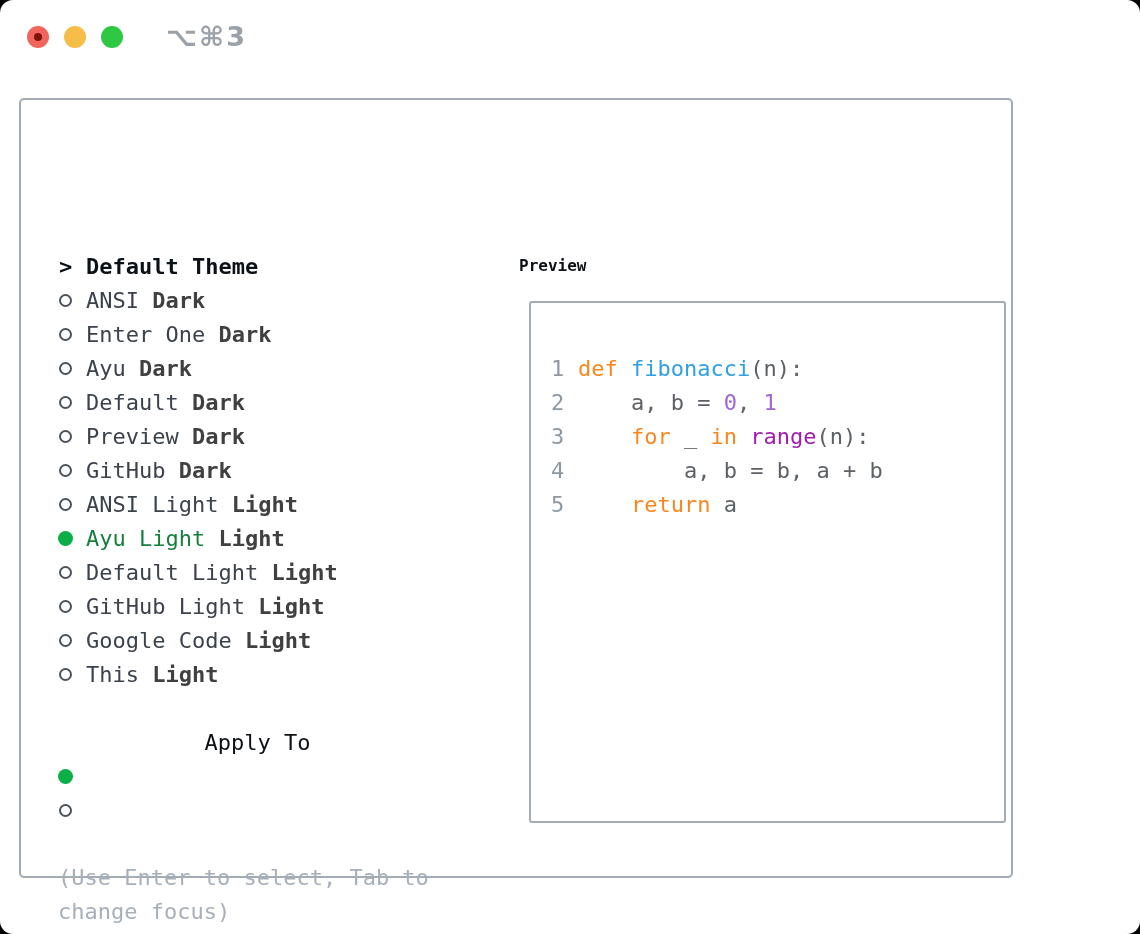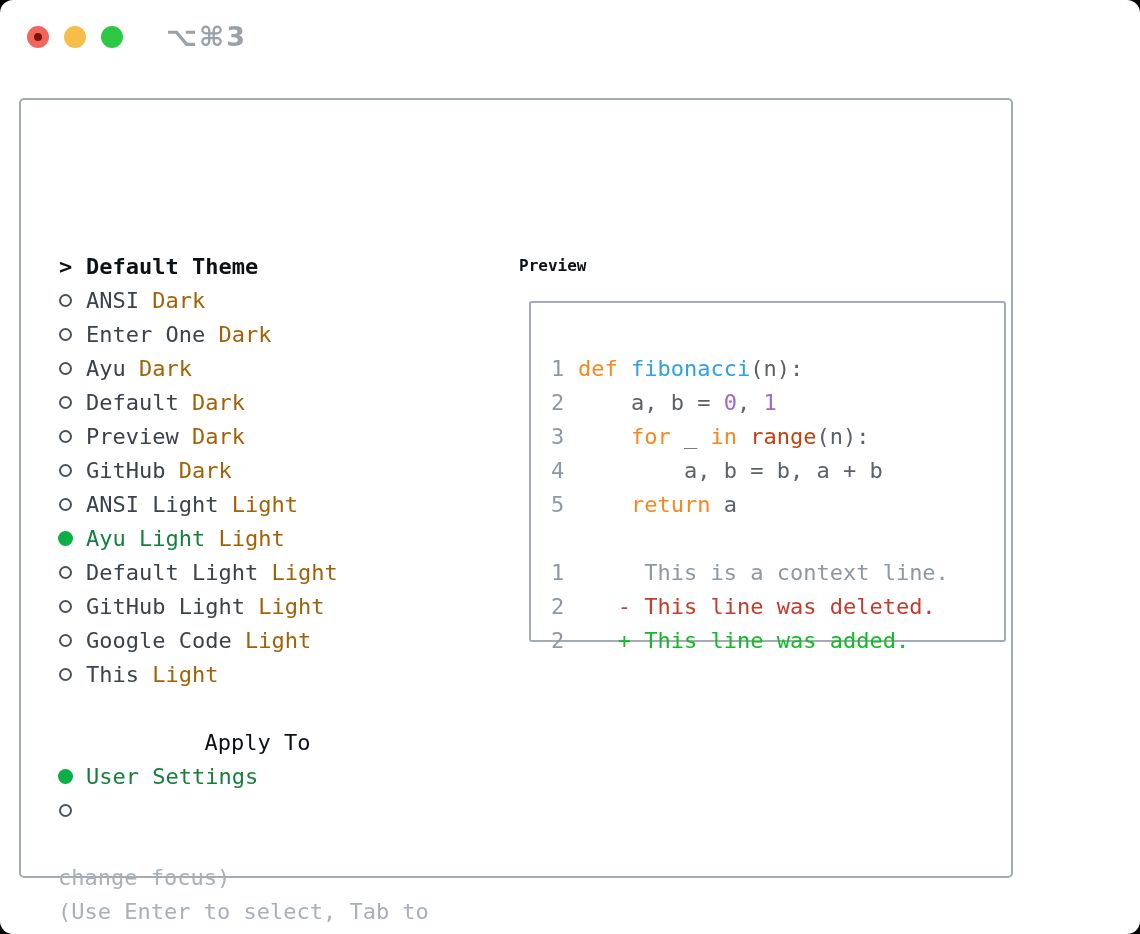--- a/index.html
+++ b/index.html
@@ -36,41 +36,41 @@
   }
   .marker-col{width:28px;display:flex;align-items:center;flex:none;}
   .radio{
     width:13px;height:13px;border:2px solid #4a525b;border-radius:50%;
     box-sizing:border-box;margin-left:1px;
   }
   .radio.sel{width:15px;height:15px;border:none;background:#0cae47;margin-left:0;}
   .header-row{font-weight:bold;color:#0c1116;}
   .header-marker{font-weight:bold;color:#0c1116;margin-left:1px;}
   .apply-header{color:#0c1116;justify-content:center;}
-  .t-variant{color:#a16207;}
+  .t-variant{color:#404040;font-weight:bold;}
   .theme-row.selected .t-name{color:#15803d;}
   .spacer{height:34px;}
   .hint-row{height:34px;line-height:34px;font-size:22px;color:#a7b0ba;white-space:pre;}
   
   .preview-title{
     position:absolute;left:498px;top:149px;height:34px;line-height:34px;
     font-size:16px;font-weight:bold;color:#0c1116;
   }
   .preview-box{
-    position:absolute;left:508px;top:201px;width:477px;height:341px;
+    position:absolute;left:508px;top:201px;width:477px;height:522px;
     border:2px solid #a3abb5;border-radius:3px;box-sizing:border-box;background:#fff;
   }
   .code-area{position:absolute;left:20px;top:49px;}
   .cl{height:34px;line-height:34px;font-size:22px;white-space:pre;color:#5c6166;}
   .ln{display:inline-block;width:27px;color:#8e98a2;}
   .tk-fg{color:#5c6166;}
   .tk-kw{color:#f8871e;}
   .tk-fn{color:#2fa0e3;}
   .tk-num{color:#a266d4;}
-  .tk-call{color:#c2410c;}
+  .tk-call{color:#a21caf;}
   .dl-ctx{color:#8e98a2;}
   .dl-del{color:#c43b2c;}
   .dl-add{color:#12ba25;}
 </style>
 </head>
 <body>
 
 <div class="window">
 
   <div class="traffic-lights">
@@ -106,46 +106,41 @@
         </div>
 
       <div class="spacer"></div>
 
       <div class="row apply-header">
         <span class="marker-col"></span>
         <span>Apply To</span>
       </div>
 
       <div id="apply-list">
-          <div class="row theme-row selected"><span class="marker-col"><span class="radio sel"></span></span><span class="t-name">User Settings</span></div>
+          <div class="row theme-row selected"><span class="marker-col"><span class="radio sel"></span></span></div>
           <div class="row theme-row"><span class="marker-col"><span class="radio"></span></span></div>
         </div>
 
       <div class="spacer"></div>
 
       <div id="hint-lines">
+          <div class="hint-row">(Use Enter to select, Tab to</div>
           <div class="hint-row">change focus)</div>
-          <div class="hint-row">(Use Enter to select, Tab to</div>
         </div>
     </div>
 
     <div class="preview-title">Preview</div>
 
     <div class="preview-box">
       <div class="code-area">
         <div id="code-lines">
             <div class="cl"><span class="ln">1</span><span class="tk-kw">def</span><span class="tk-fg"> </span><span class="tk-fn">fibonacci</span><span class="tk-fg">(n):</span></div>
             <div class="cl"><span class="ln">2</span><span class="tk-fg">    a, b = </span><span class="tk-num">0</span><span class="tk-fg">, </span><span class="tk-num">1</span></div>
             <div class="cl"><span class="ln">3</span><span class="tk-fg">    </span><span class="tk-kw">for</span><span class="tk-fg"> _ </span><span class="tk-kw">in</span><span class="tk-fg"> </span><span class="tk-call">range</span><span class="tk-fg">(n):</span></div>
             <div class="cl"><span class="ln">4</span><span class="tk-fg">        a, b = b, a + b</span></div>
             <div class="cl"><span class="ln">5</span><span class="tk-fg">    </span><span class="tk-kw">return</span><span class="tk-fg"> a</span></div>
           </div>
         <div class="cl"> </div>
-        <div id="diff-lines">
-            <div class="cl"><span class="ln">1</span><span class="dl-ctx">     This is a context line.</span></div>
-            <div class="cl"><span class="ln">2</span><span class="dl-del">   - This line was deleted.</span></div>
-            <div class="cl"><span class="ln">2</span><span class="dl-add">   + This line was added.</span></div>
-          </div>
       </div>
     </div>
 
   </div>
 </div>
 
 </body></html>

